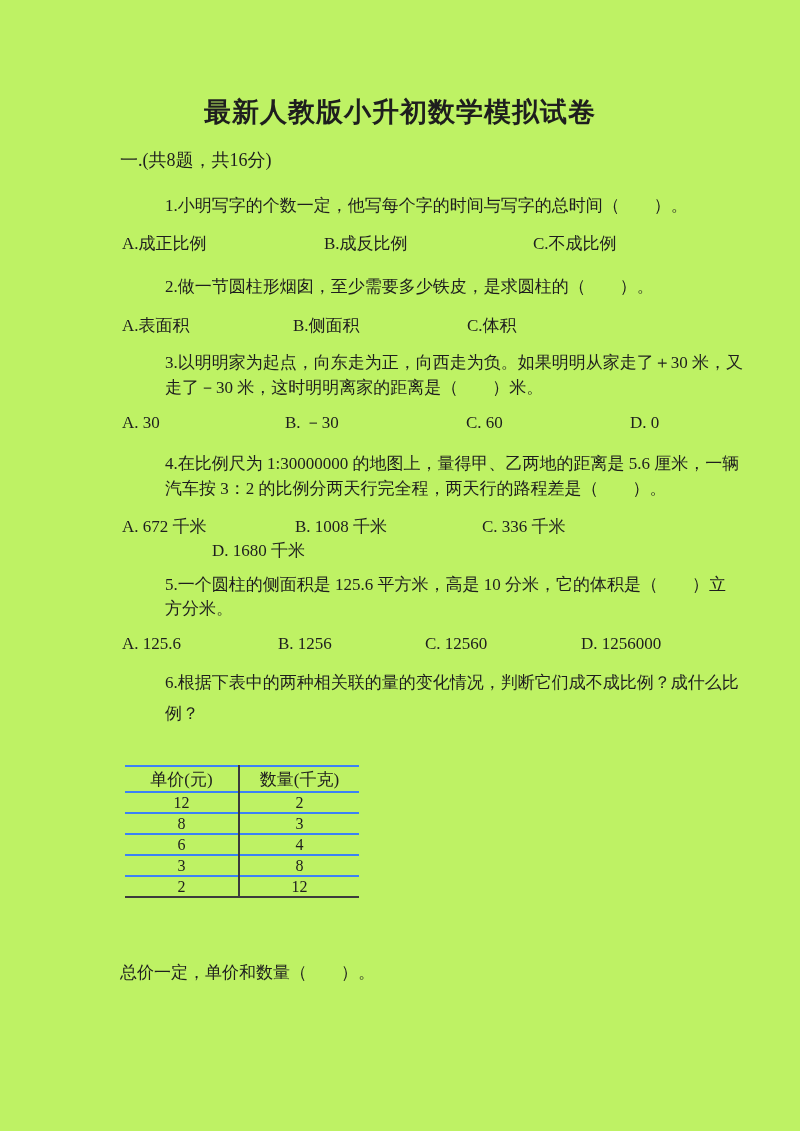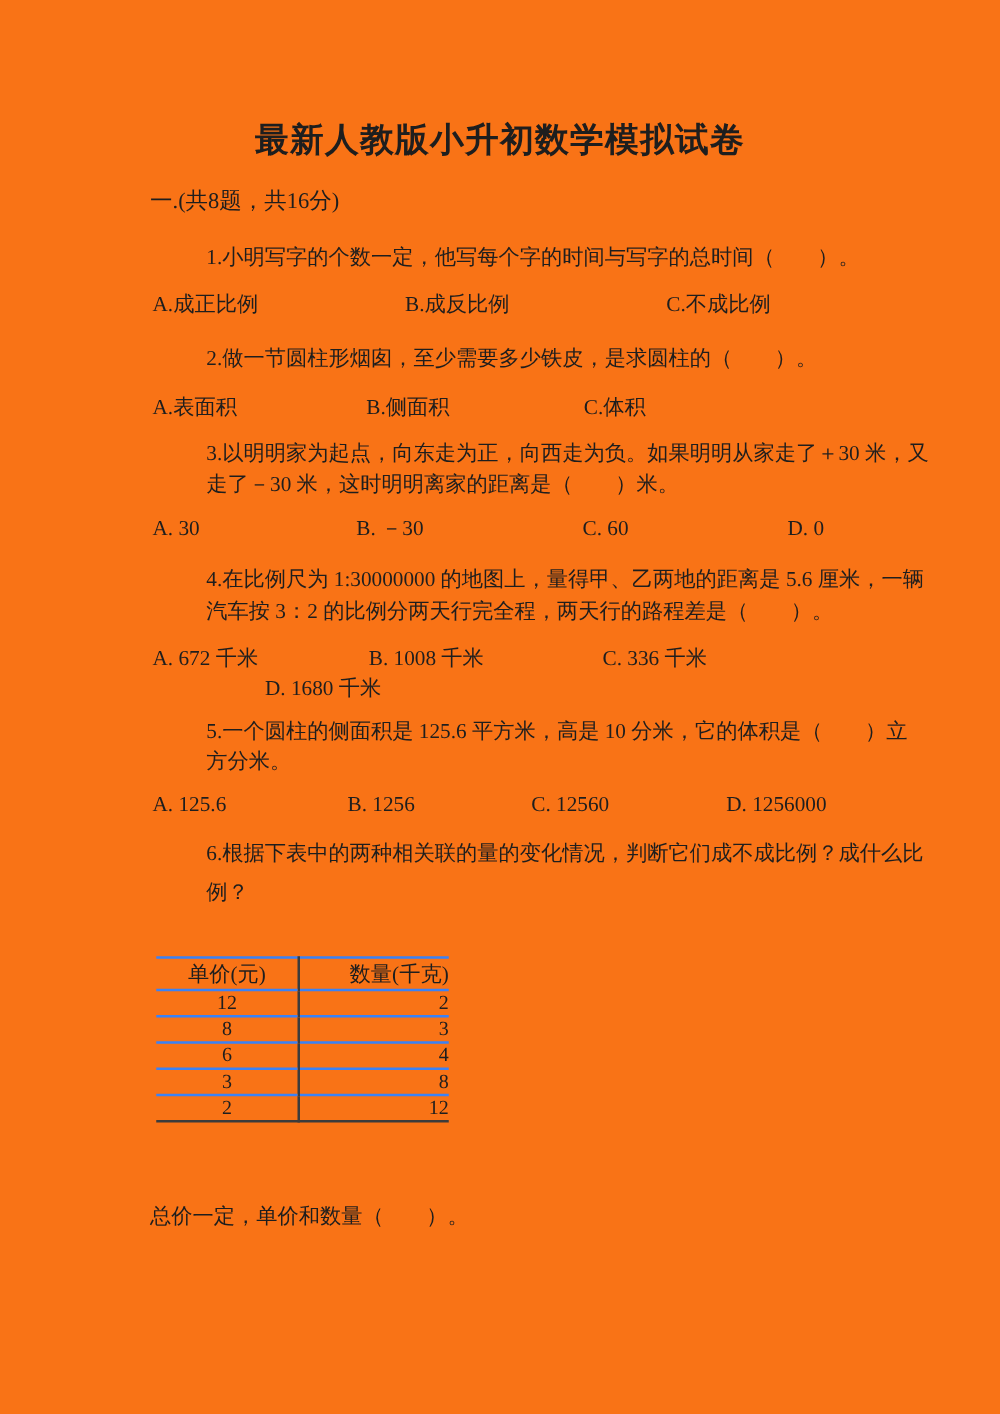--- a/index.html
+++ b/index.html
@@ -4,21 +4,21 @@
 <style>
   html, body {
     margin: 0;
     padding: 0;
     background: #ffffff;
   }
   .page {
     position: relative;
     width: 800px;
     height: 1131px;
-    background: #f97316;
+    background: #bef264;
     font-family: "Liberation Serif", "DejaVu Serif", serif;
     color: #1e1e1e;
     overflow: hidden;
   }
   .abs {
     position: absolute;
     white-space: nowrap;
     line-height: 1.25;
   }
   .title {
@@ -65,21 +65,20 @@
   }
   .price-table tr:last-child td {
     border-bottom: 2px solid #3c3c3c;
   }
   .price-table td:first-child {
     border-right: 2px solid #3c3c3c;
     width: 113px;
   }
   .price-table td:last-child {
     width: 119px;
-    text-align: right;
   }
   .footer-line {
     top: 962px;
     left: 120px;
     font-size: 17px;
   }
 </style>
 </head>
 <body>
 

